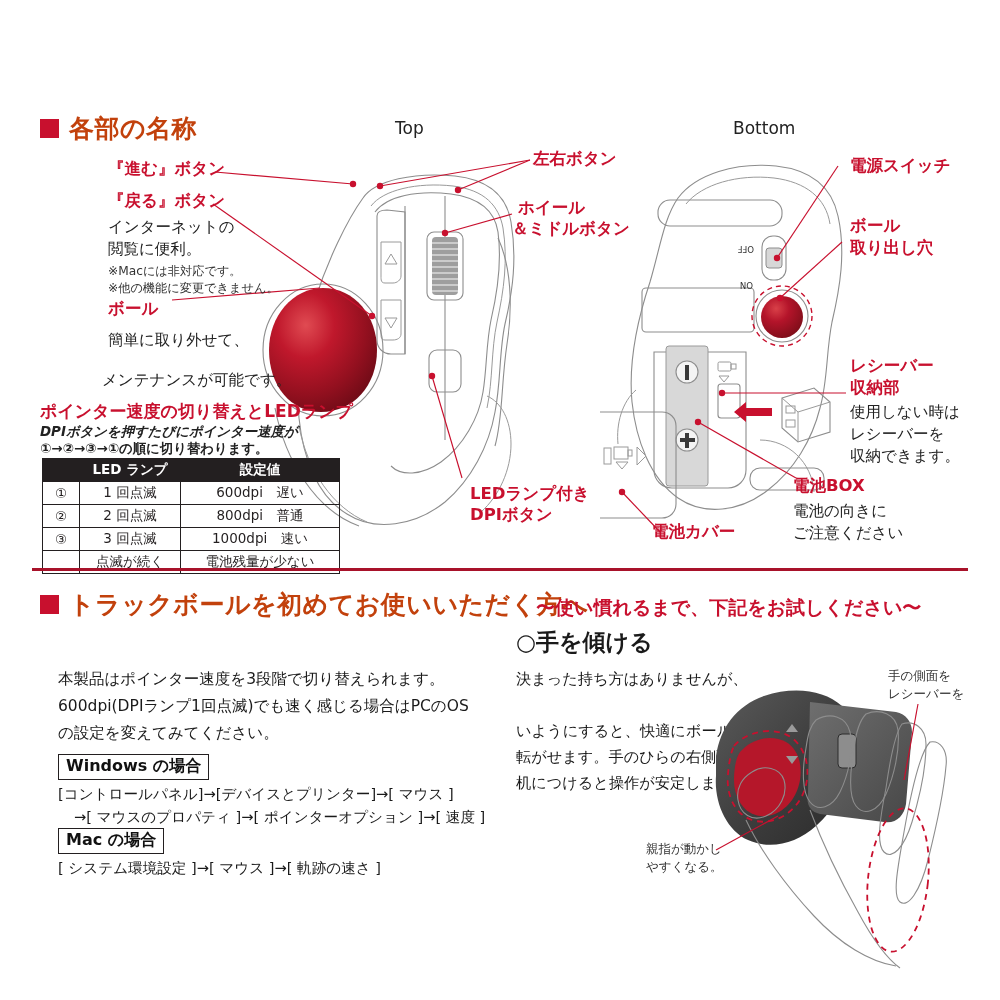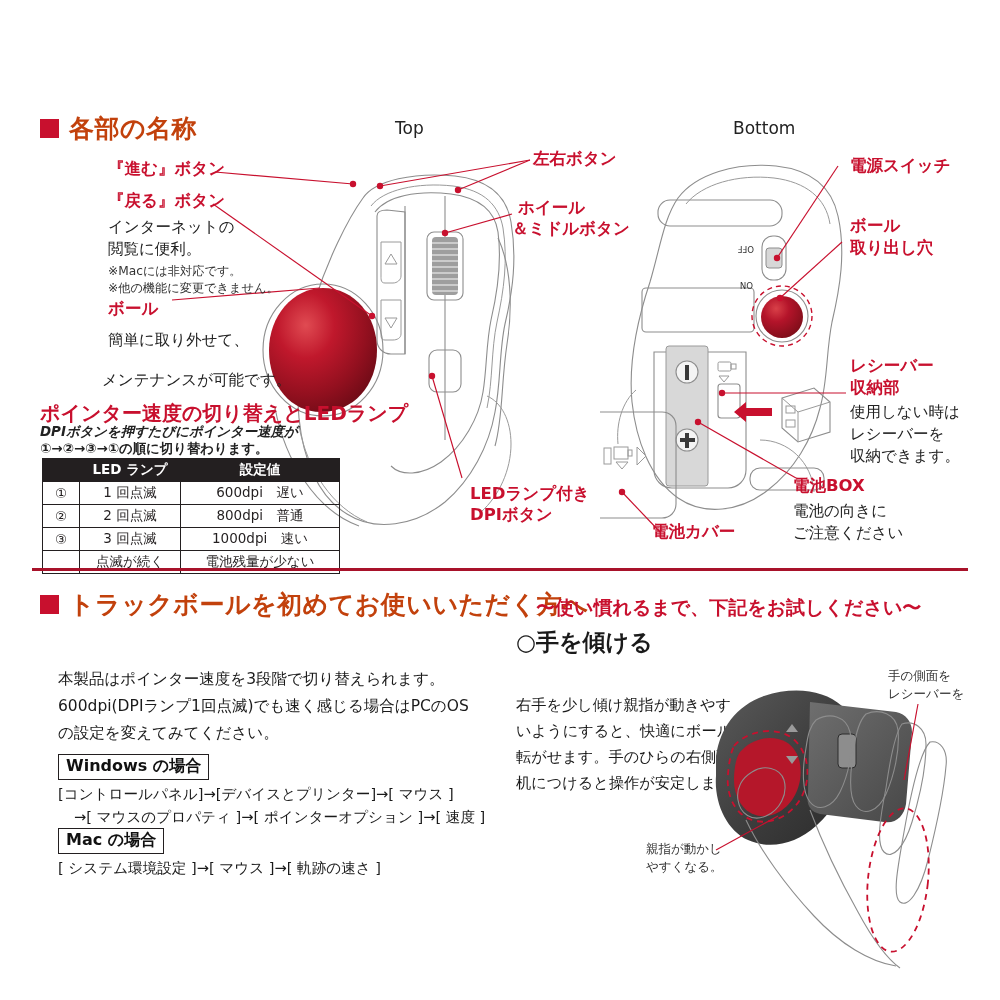--- a/index.html
+++ b/index.html
@@ -22,21 +22,21 @@
   .sec-sub{font-size:19px;font-weight:bold;color:#c8102e;}
 
   
   .lbl-red{color:#c8102e;font-weight:bold;font-size:16.5px;line-height:1.28;white-space:nowrap;}
   .lbl-blk{color:#232323;font-size:15.5px;line-height:1.42;white-space:nowrap;}
   .lbl-blk-sm{color:#333;font-size:12.2px;line-height:1.42;white-space:nowrap;}
   .lbl-blk-xs{color:#333;font-size:12.5px;line-height:1.35;white-space:nowrap;}
   .viewcap{font-size:17px;color:#222;}
 
   
-  .dpi-title{color:#c8102e;font-weight:bold;font-size:20px;white-space:nowrap;}
+  .dpi-title{color:#c8102e;font-weight:bold;font-size:17px;white-space:nowrap;}
   .dpi-desc{font-size:13.4px;color:#222;line-height:1.35;white-space:nowrap;font-weight:bold;}
   table.dpi{border-collapse:collapse;font-size:13.5px;}
   table.dpi td,table.dpi th{
     border:1.6px solid #231f20;padding:2px 4px;text-align:center;
     color:#231f20;font-weight:normal;white-space:nowrap;
   }
   table.dpi thead th{background:#231f20;color:#ffffff;font-weight:bold;}
   table.dpi thead th.blank{background:#231f20;}
   td.num{width:28px;}
   td.led{width:92px;}
@@ -343,21 +343,21 @@
   </div>
   <div class="abs path-txt" style="left:58px;top:782px;">[コントロールパネル]→[デバイスとプリンター]→[ マウス ]</div>
   <div class="abs path-txt" style="left:58px;top:805px;margin-left:16px;">→[ マウスのプロパティ ]→[ ポインターオプション ]→[ 速度 ]</div>
 
   <div class="abs" style="left:58px;top:828px;">
     <span class="os-box">Mac の場合</span>
   </div>
   <div class="abs path-txt" style="left:58px;top:856px;">[ システム環境設定 ]→[ マウス ]→[ 軌跡の速さ ]</div>
 
   <div class="abs h2-circ" style="left:516px;top:627px;">○手を傾ける</div>
-  <div class="abs body-txt2" style="left:516px;top:692px;">右手を少し傾け親指が動きやす</div>
+  <div class="abs body-txt2" style="left:516px;top:666px;">決まった持ち方はありませんが、</div>
   <div class="abs body-txt2" style="left:516px;top:718px;">いようにすると、快適にボールを</div>
   <div class="abs body-txt2" style="left:516px;top:744px;">転がせます。手のひらの右側面を</div>
   <div class="abs body-txt2" style="left:516px;top:770px;">机につけると操作が安定します。</div>
 
   <svg class="abs" style="left:690px;top:680px;" width="300" height="290" viewBox="0 0 300 290">
     <defs>
       <linearGradient id="shellg" x1="0" y1="0" x2="1" y2="1">
         <stop offset="0%" stop-color="#5a5a5a"></stop>
         <stop offset="55%" stop-color="#3c3c3c"></stop>
         <stop offset="100%" stop-color="#2a2a2a"></stop>

